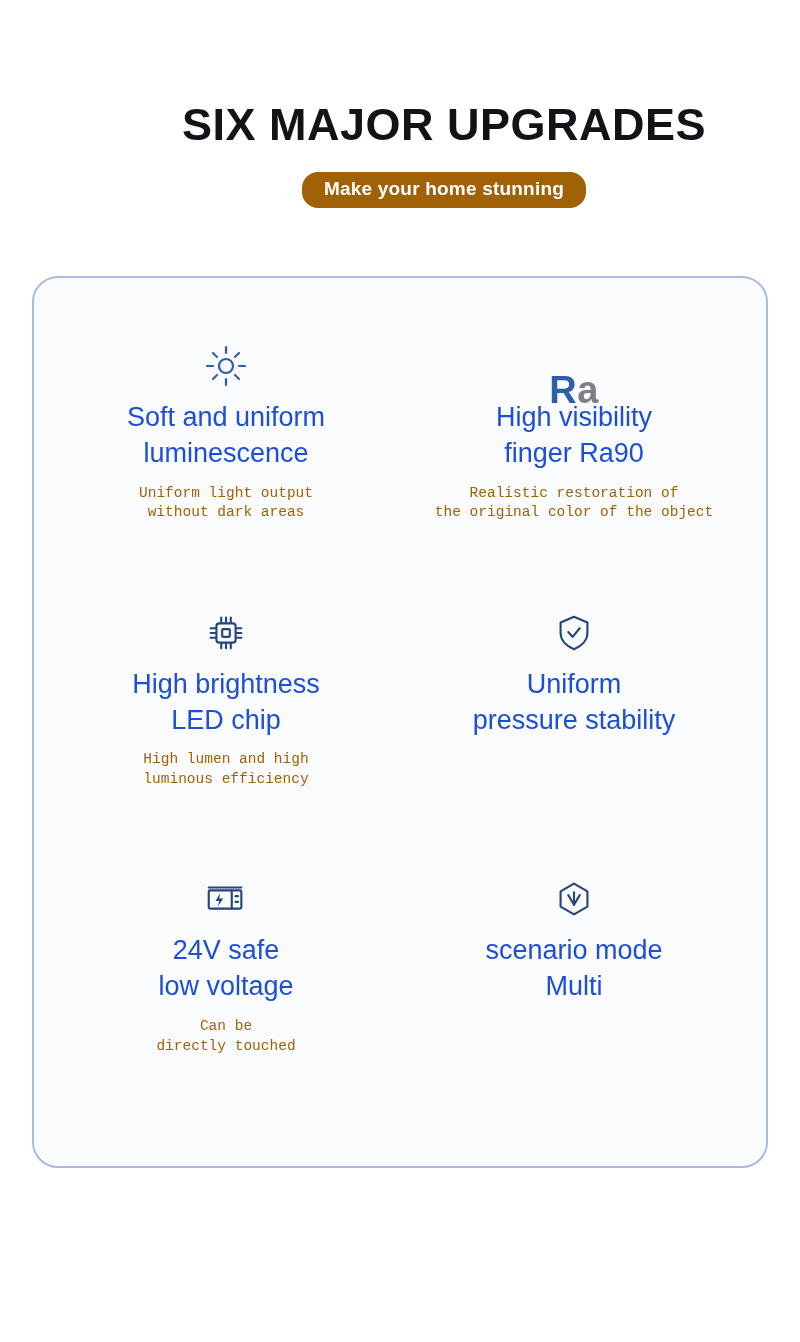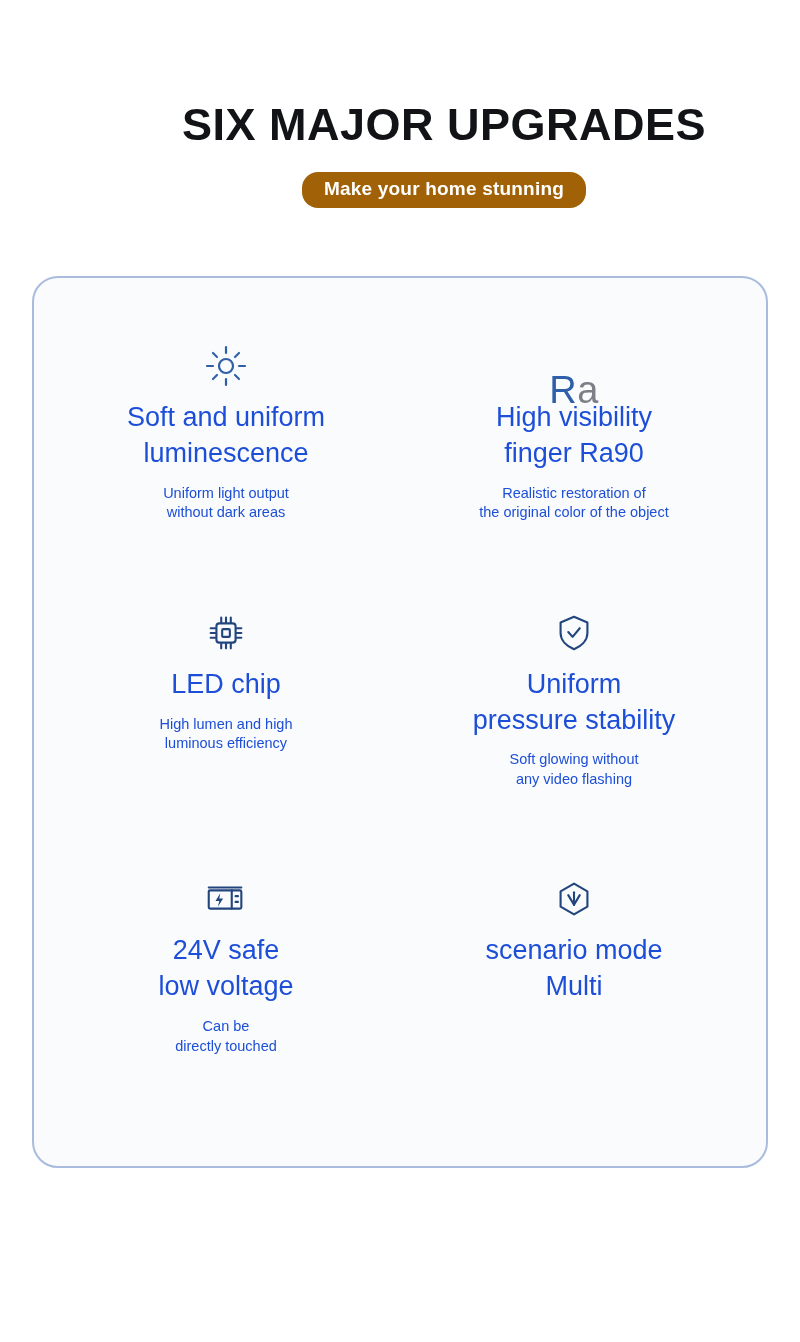--- a/index.html
+++ b/index.html
@@ -82,43 +82,44 @@
     align-items: center;
     justify-content: center;
     margin-bottom: 8px;
   }
   .icon svg {
     display: block;
   }
   .ra-icon {
     font-size: 38px;
     color: #2f5fa8;
-    font-weight: normal;
+    font-weight: bold;
     line-height: 1;
     letter-spacing: 0.5px;
     margin-top: 48px;
   }
   .ra-icon .ra-a {
     color: #7c7f85;
   }
   .f-title {
     font-size: 27px;
     color: #1d4ed8;
     text-align: center;
     line-height: 1.33;
     font-weight: normal;
     max-width: 330px;
     margin-bottom: 12px;
   }
   .f-desc {
     font-size: 14.5px;
-    color: #1d4ed8;
+    color: #a16207;
     text-align: center;
     line-height: 1.35;
     max-width: 300px;
+    font-family: Liberation Mono, monospace;
   }
 </style>
 </head>
 <body>
 
 <div class="page">
 
   <h1 class="headline">SIX MAJOR UPGRADES</h1>
 
   <div class="subtitle-wrap">
@@ -179,42 +180,39 @@
             <line x1="29" y1="35" x2="29" y2="40"></line>
             <line x1="8" y1="19" x2="13" y2="19"></line>
             <line x1="8" y1="24" x2="13" y2="24"></line>
             <line x1="8" y1="29" x2="13" y2="29"></line>
             <line x1="35" y1="19" x2="40" y2="19"></line>
             <line x1="35" y1="24" x2="40" y2="24"></line>
             <line x1="35" y1="29" x2="40" y2="29"></line>
           </svg>
         </div>
         <div class="f-title">
+          <div>High brightness</div>
           <div>LED chip</div>
         </div>
         <div class="f-desc">
           <div>High lumen and high</div>
           <div>luminous efficiency</div>
         </div>
       </div>
 
       <div class="feature">
         <div class="icon">
           <svg width="46" height="46" viewBox="0 0 48 48" fill="none" stroke="#23457e" stroke-width="2.2" stroke-linecap="round" stroke-linejoin="round">
             <path d="M24 7 L38 13 V24 C38 32 31 38 24 41 C17 38 10 32 10 24 V13 Z"></path>
             <polyline points="18,23 22.5,28 30,19"></polyline>
           </svg>
         </div>
         <div class="f-title">
           <div>Uniform</div>
           <div>pressure stability</div>
-        </div>
-        <div class="f-desc">
-          <div>Soft glowing without</div>
-          <div>any video flashing</div>
         </div>
       </div>
 
       <div class="feature">
         <div class="icon">
           <svg width="50" height="46" viewBox="0 0 52 48" fill="none" stroke="#23457e" stroke-width="2.2" stroke-linecap="round" stroke-linejoin="round">
             <rect x="8" y="15" width="34" height="19" rx="1.5"></rect>
             <line x1="32" y1="15" x2="32" y2="34"></line>
             <line x1="8" y1="12" x2="42" y2="12"></line>
             <polygon points="20,18 15,26 19,26 17.5,32 23,23.5 19,23.5" fill="#23457e" stroke="none"></polygon>

